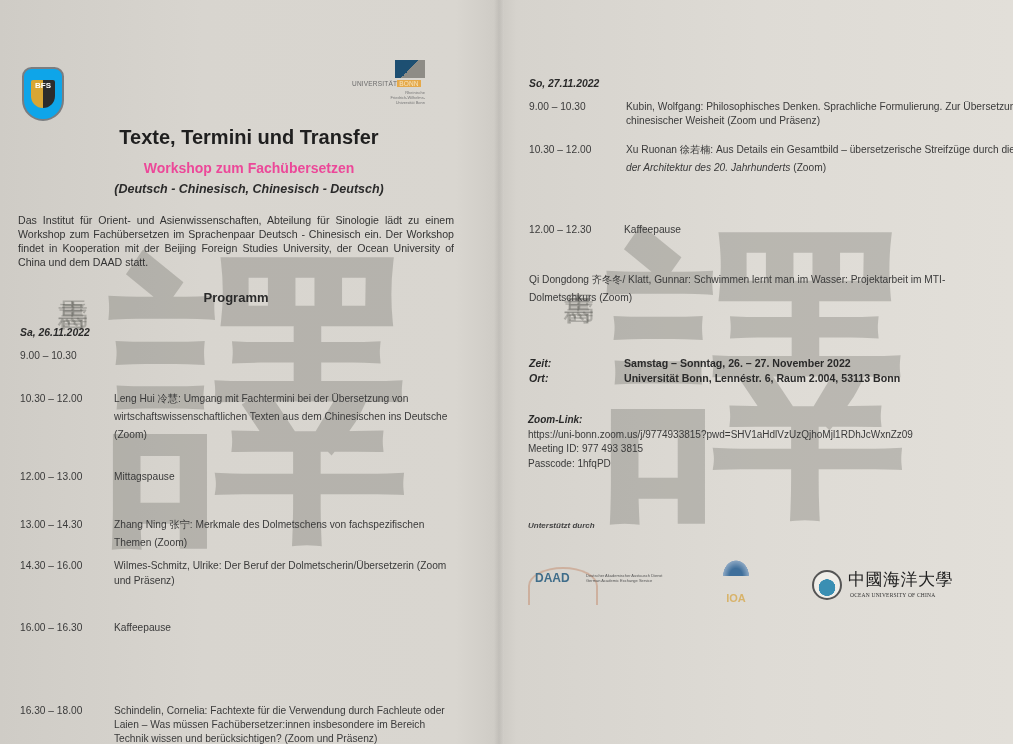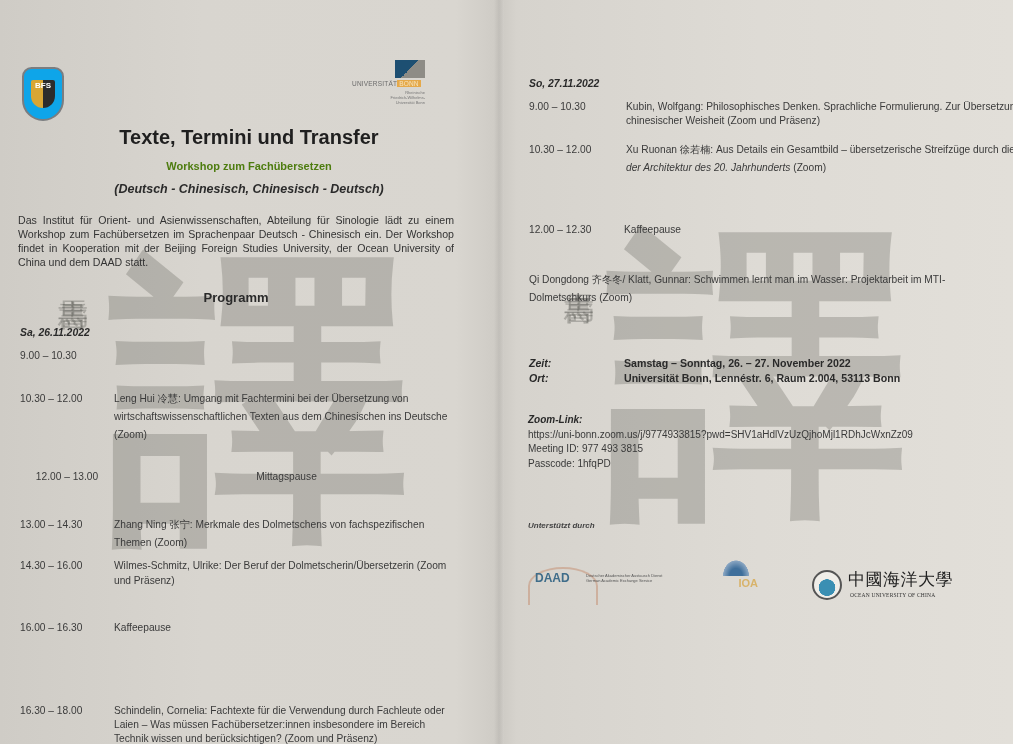--- a/index.html
+++ b/index.html
@@ -55,21 +55,21 @@
     position: absolute; left: 0; top: 20px; font-size: 6.5px; color: #6b6b6b; letter-spacing: 0.2px;
   }
   .logo-bonn .uni b { background: #e5a94a; color: #f6e3bd; padding: 0 2px; font-weight: normal; }
   .logo-bonn .sub {
     position: absolute; right: 3px; top: 30px; font-size: 4px; color: #777; text-align: right; line-height: 5px;
   }
   .title {
     position: absolute; left: 0; width: 498px; text-align: center;
     top: 126px; font-size: 20px; font-weight: bold; color: #1f1f1f;
   }
-  .subtitle { position: absolute; left: 0; width: 498px; text-align: center; top: 160px; font-size: 11px; font-weight: bold; color: #4d7c0f; }
+  .subtitle { position: absolute; left: 0; width: 498px; text-align: center; top: 160px; font-size: 14px; font-weight: bold; color: #ec4899; }
   .subtitle2 { position: absolute; left: 0; width: 498px; text-align: center; top: 182px; font-size: 12.5px; font-weight: bold; font-style: italic; color: #2b2b2b; }
   .intro {
     position: absolute; left: 18px; top: 213px; width: 436px;
     font-size: 10.6px; line-height: 14px; text-align: justify; color: #333;
   }
   .program-heading { position: absolute; left: 0; width: 472px; text-align: center; top: 290px; font-size: 13px; font-weight: bold; color: #2a2a2a; }
   .day-label { position: absolute; font-size: 10.4px; font-weight: bold; font-style: italic; color: #2a2a2a; }
   .row { position: absolute; display: flex; font-size: 10.2px; line-height: 15px; color: #3a3a3a; }
   .row .time { width: 94px; flex: 0 0 94px; }
   .row .desc { width: 345px; }
@@ -86,21 +86,21 @@
     border: 2px solid rgba(196, 140, 110, 0.5); border-radius: 50% 50% 0 0; border-bottom: none;
   }
   .logo-daad .name { position: absolute; left: 7px; top: 6px; font-size: 12px; font-weight: bold; color: #3f6d8a; }
   .logo-daad .txt { position: absolute; left: 58px; top: 8px; font-size: 4px; line-height: 5px; color: #555; }
   .logo-ioa { position: absolute; left: 714px; top: 556px; width: 44px; height: 44px; text-align: center; }
   .logo-ioa .lotus {
     width: 30px; height: 18px; margin: 2px auto 0;
     background: radial-gradient(ellipse at 50% 100%, #3f6f9b 30%, #8aa6c2 60%, transparent 62%);
     border-radius: 50% 50% 10% 10%;
   }
-  .logo-ioa .name { font-size: 11px; font-weight: bold; color: #d8b36a; margin-top: 1px; text-align: right; }
+  .logo-ioa .name { font-size: 11px; font-weight: bold; color: #d8b36a; margin-top: 16px; }
   .logo-ouc { position: absolute; left: 812px; top: 568px; width: 150px; height: 40px; }
   .logo-ouc .seal {
     position: absolute; left: 0; top: 2px; width: 30px; height: 30px; border-radius: 50%;
     border: 2px solid #555;
     background: radial-gradient(circle at 50% 60%, #3a8fb3 40%, #f0eee9 42%);
   }
   .logo-ouc .cn { position: absolute; left: 36px; top: 0; font-family: "DejaVu Serif", serif; font-size: 17px; color: #222; letter-spacing: 0.5px; }
   .logo-ouc .en { position: absolute; left: 38px; top: 24px; font-family: "Liberation Serif", serif; font-size: 5.5px; color: #333; letter-spacing: 0.2px; }
 </style>
 </head>
@@ -133,21 +133,21 @@
   <div class="program-heading">Programm</div>
   <div class="day-label" style="left:20px; top:327px;">Sa, 26.11.2022</div>
 
   <div class="row tight" style="left:20px; top:349px;">
     <span class="time">9.00 – 10.30</span>
   </div>
   <div class="row loose" style="left:20px; top:390px;">
     <span class="time">10.30 – 12.00</span>
     <span class="desc">Leng Hui 冷慧: Umgang mit Fachtermini bei der Übersetzung von wirtschaftswissenschaftlichen Texten aus dem Chinesischen ins Deutsche (Zoom)</span>
   </div>
-  <div class="row" style="left:20px; top:469px;text-align:center;">
+  <div class="row" style="left:20px; top:469px;">
     <span class="time">12.00 – 13.00</span>
     <span class="desc">Mittagspause</span>
   </div>
   <div class="row loose" style="left:20px; top:516px;">
     <span class="time">13.00 – 14.30</span>
     <span class="desc">Zhang Ning 张宁: Merkmale des Dolmetschens von fachspezifischen Themen (Zoom)</span>
   </div>
   <div class="row" style="left:20px; top:558px;">
     <span class="time">14.30 – 16.00</span>
     <span class="desc">Wilmes-Schmitz, Ulrike: Der Beruf der Dolmetscherin/Übersetzerin (Zoom und Präsenz)</span>

